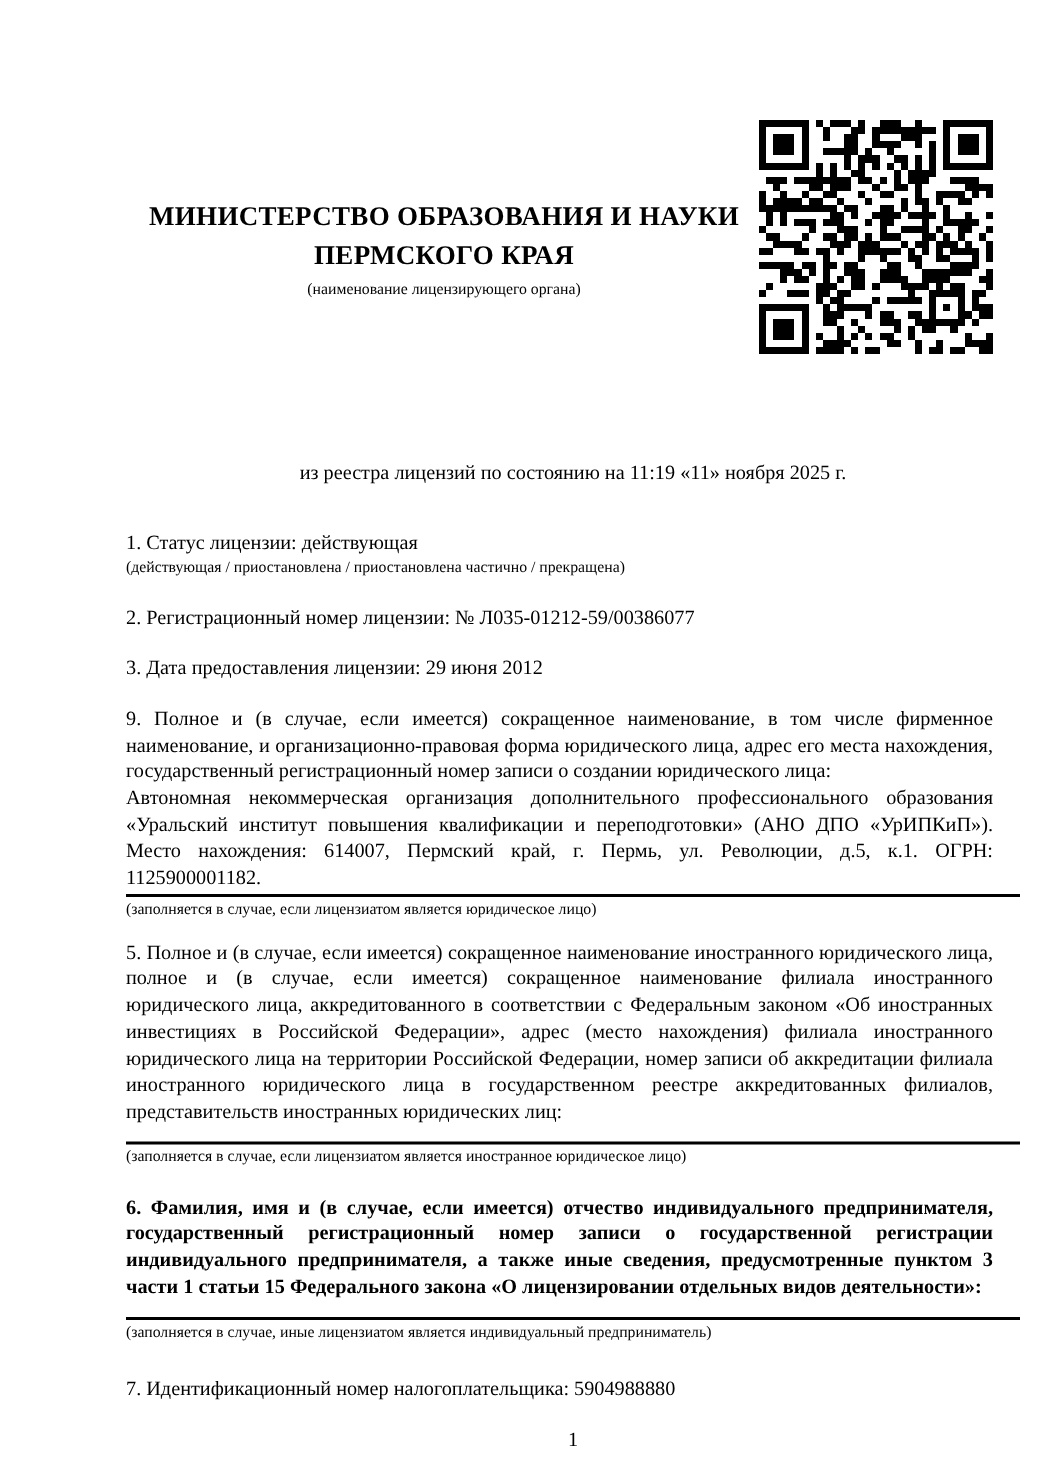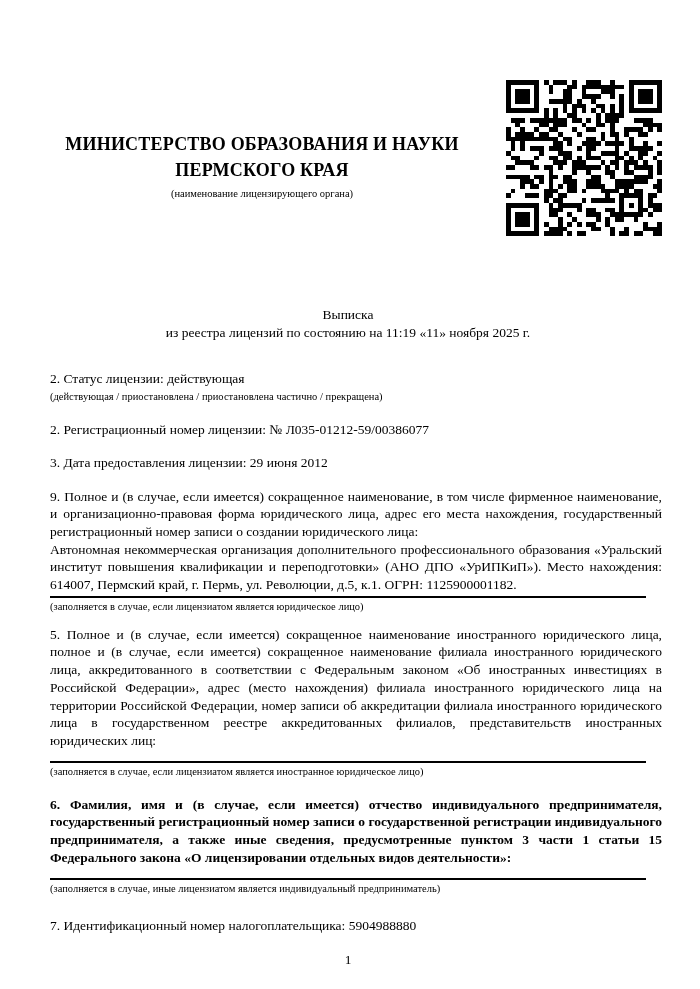--- a/index.html
+++ b/index.html
@@ -4,21 +4,21 @@
 <style>
   * { margin: 0; padding: 0; box-sizing: border-box; }
   html, body { background: #ffffff; }
   .page {
     position: relative;
     width: 700px;
     height: 989px;
     background: #ffffff;
     color: #000000;
     font-family: "Liberation Serif", "DejaVu Serif", serif;
-    padding: 0 38px 0 50px;
+    padding: 0 38px 0 84px;
     overflow: hidden;
   }
   .qr {
     position: absolute;
     left: 506px;
     top: 80px;
     width: 156px;
     height: 156px;
   }
   .qr svg { display: block; width: 156px; height: 156px; }
@@ -96,25 +96,24 @@
       </svg>
     </div>
 
   <div class="header">
     <div class="org-line">МИНИСТЕРСТВО ОБРАЗОВАНИЯ И НАУКИ</div>
     <div class="org-line">ПЕРМСКОГО КРАЯ</div>
     <div class="org-caption">(наименование лицензирующего органа)</div>
   </div>
 
   <div class="doc-title">
-    <div>Выписка</div>
     <div>из реестра лицензий по состоянию на 11:19 «11» ноября 2025 г.</div>
   </div>
 
-  <div class="field-label mt-f1">2. Статус лицензии: действующая</div>
+  <div class="field-label mt-f1">1. Статус лицензии: действующая</div>
   <div class="note">(действующая / приостановлена / приостановлена частично / прекращена)</div>
 
   <div class="field-label mt-f2">2. Регистрационный номер лицензии: № Л035-01212-59/00386077</div>
 
   <div class="field-label mt-f3">3. Дата предоставления лицензии: 29 июня 2012</div>
 
   <div class="para mt-s4">9. Полное и (в случае, если имеется) сокращенное наименование, в том числе фирменное наименование, и организационно-правовая форма юридического лица, адрес его места нахождения, государственный регистрационный номер записи о создании юридического лица:</div>
   <div class="para">Автономная некоммерческая организация дополнительного профессионального образования «Уральский институт повышения квалификации и переподготовки» (АНО ДПО «УрИПКиП»). Место нахождения: 614007, Пермский край, г. Пермь, ул. Революции, д.5, к.1. ОГРН: 1125900001182.</div>
   <div class="rule mt-rule4"></div>
   <div class="note">(заполняется в случае, если лицензиатом является юридическое лицо)</div>

